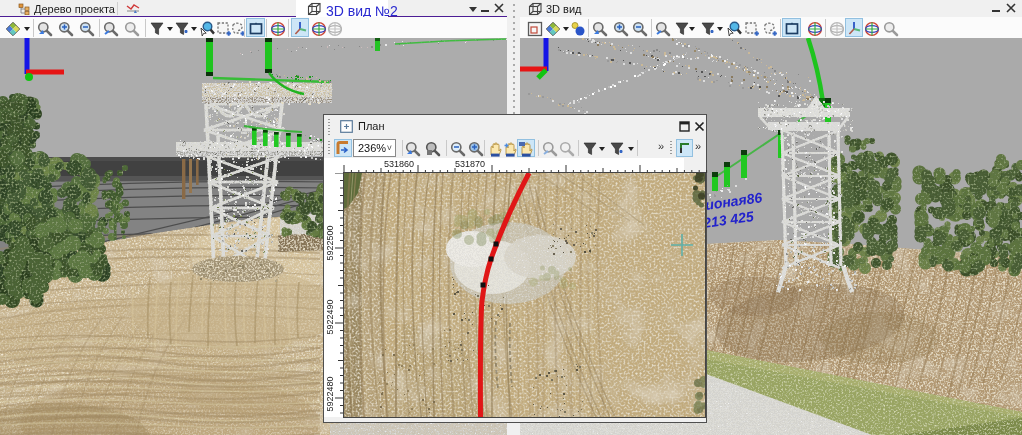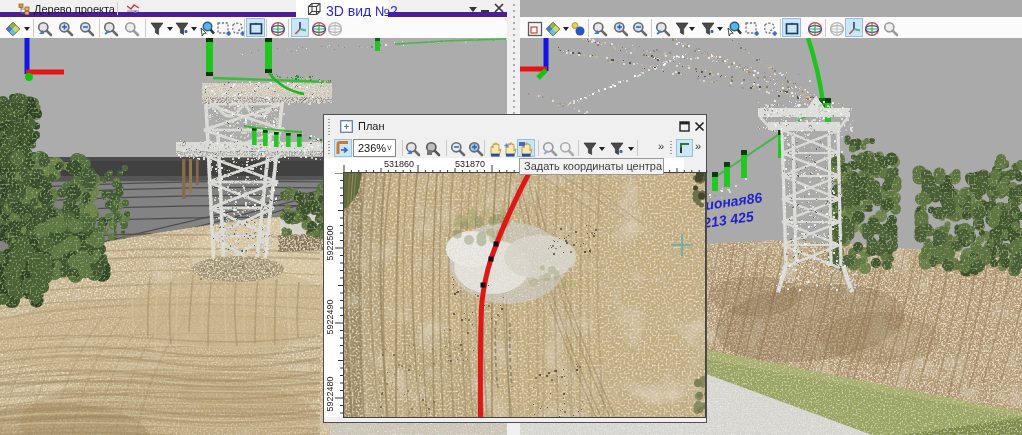--- a/index.html
+++ b/index.html
@@ -1,20 +1,20 @@
 <!DOCTYPE html>
 <html><head><meta charset="utf-8"><style>
 *{margin:0;padding:0;box-sizing:border-box}
 body{width:1022px;height:435px;overflow:hidden;font-family:"Liberation Sans",sans-serif;background:#f0f0f0;-webkit-font-smoothing:antialiased}
 .abs{position:absolute}
 </style></head><body>
 <div style="position:relative;width:1022px;height:435px">
 
 <div class="abs" style="left:0;top:0;width:507px;height:435px;background:#acacac">
-  <div class="abs" style="left:0;top:0;width:507px;height:17px;background:#f0f0f0;border-bottom:5px solid #4c1d95">
+  <div class="abs" style="left:0;top:0;width:507px;height:17px;background:#f0f0f0;border-bottom:1px solid #4c1d95">
     <svg class="abs" style="left:18px;top:3px" width="13" height="12" viewBox="0 0 13 12">
           <rect x="1" y="1" width="4" height="3.6" fill="#e0943a" stroke="#8a5a20" stroke-width="0.7"></rect>
           <rect x="7" y="4" width="4" height="3.4" fill="#e8b060" stroke="#8a5a20" stroke-width="0.7"></rect>
           <rect x="7" y="8.4" width="4" height="3.4" fill="#e8b060" stroke="#8a5a20" stroke-width="0.7"></rect>
           <path d="M3 4.6 V10 H7 M3 6 H7" stroke="#777" fill="none" stroke-width="0.8"></path>
         </svg>
     <span class="abs" style="left:34px;top:3px;font-size:11px;color:#1a1a1a">Дерево проекта</span>
     <div class="abs" style="left:117px;top:2px;width:1px;height:13px;background:#cfcfcf"></div>
     <svg class="abs" style="left:126px;top:3px" width="14" height="12" viewBox="0 0 14 12">
           <path d="M1 3 L5 6 L8 2 L13 5" stroke="#d03a3a" stroke-width="1.4" fill="none"></path>
@@ -452,20 +452,32 @@
         <rect x="26" y="31.5" width="38" height="5" fill="#e61414"></rect>
         <circle cx="29" cy="39" r="4" fill="#12c412"></circle>
       </svg>
 </div>
 
 <div class="abs" style="left:507px;top:0;width:13px;height:435px;background:#f0f0f0">
   <div class="abs" style="left:6px;top:4px;width:2px;height:120px;background-image:repeating-linear-gradient(#aaa 0 2px,transparent 2px 6px)"></div>
 </div>
 
 <div class="abs" style="left:520px;top:0;width:502px;height:435px;background:#aaa">
+  <div class="abs" style="left:0;top:0;width:502px;height:17px;background:#f0f0f0">
+    <svg style="position:absolute;left:8px;top:2px" width="15" height="14" viewBox="0 0 15 14">
+          <rect x="1.5" y="4.5" width="8" height="8" fill="none" stroke="#444" stroke-width="1.1"></rect>
+          <rect x="5" y="1.5" width="8" height="8" fill="none" stroke="#444" stroke-width="1.1"></rect>
+          <path d="M1.5 4.5 L5 1.5 M9.5 4.5 L13 1.5 M1.5 12.5 L5 9.5 M9.5 12.5 L13 9.5" stroke="#444" stroke-width="1.1"></path>
+        </svg>
+    <span class="abs" style="left:26px;top:3px;font-size:11px;color:#1a1a1a">3D вид</span>
+    <div class="abs" style="left:472px;top:10px;width:8px;height:2px;background:#333"></div>
+    <svg class="abs" style="left:486px;top:3px" width="10" height="10" viewBox="0 0 10 10">
+          <path d="M1 1 L9 9 M9 1 L1 9" stroke="#333" stroke-width="1.6"></path>
+        </svg>
+  </div>
   <div class="abs" style="left:0;top:17px;width:502px;height:21px;background:#fbfbfb"></div>
   <div class="abs" style="left:0;top:0;width:502px;height:38px">
         <svg style="position:absolute;left:7px;top:21px" width="16" height="16" viewBox="0 0 16 16">
           <rect x="1.5" y="1.5" width="13" height="13" fill="#f6f6f6" stroke="#5a5a5a" stroke-width="1.3"></rect>
           <rect x="4" y="6" width="6" height="6" fill="none" stroke="#c04a3a" stroke-width="1.2"></rect>
         </svg>
         <svg style="position:absolute;left:25px;top:21px" width="16" height="16" viewBox="0 0 16 16">
           <g transform="rotate(45 8 8)">
             <rect x="3.2" y="3.2" width="4.8" height="4.8" fill="#8fb83a"></rect>
             <rect x="8" y="3.2" width="4.8" height="4.8" fill="#d8d85a"></rect>
@@ -1153,14 +1165,13 @@
           <path d="M185 0 Q160 48 147 86 Q141 104 138 128 Q136 150 136.5 244" stroke="#e01717" stroke-width="5" fill="none"></path>
           <rect x="149.5" y="68.5" width="5" height="5" fill="#111"></rect>
           <rect x="144.5" y="83.5" width="5" height="5" fill="#111"></rect>
           <rect x="136.5" y="109.5" width="5" height="5" fill="#111"></rect>
           <path d="M327 72 h22 M338 61 v22" stroke="#5fb0a8" stroke-width="1.6"></path>
         </svg>
       </div>
   <div class="abs" style="left:19px;top:57px;width:363px;height:246px;border:1px solid #444"></div>
 </div>
 
-<div class="abs" style="left:519px;top:158px;width:145px;height:17px;background:#f2f2f2;border:1px solid #9a9a9a;font-size:11px;color:#3c3c3c;line-height:15px;padding-left:4px;white-space:nowrap;overflow:hidden">Задать координаты центра</div>
 
 </div>
 </body></html>

